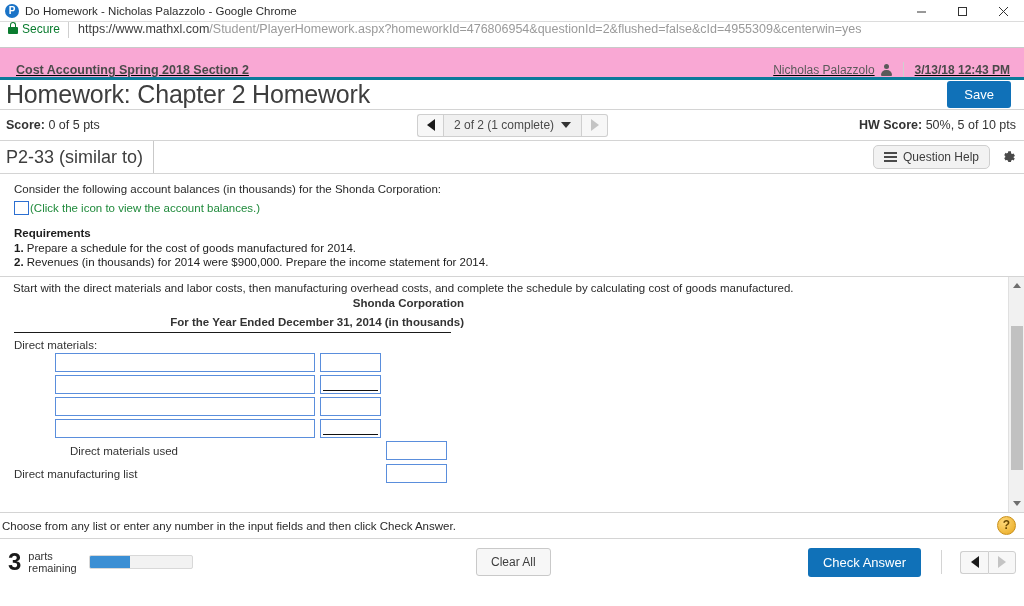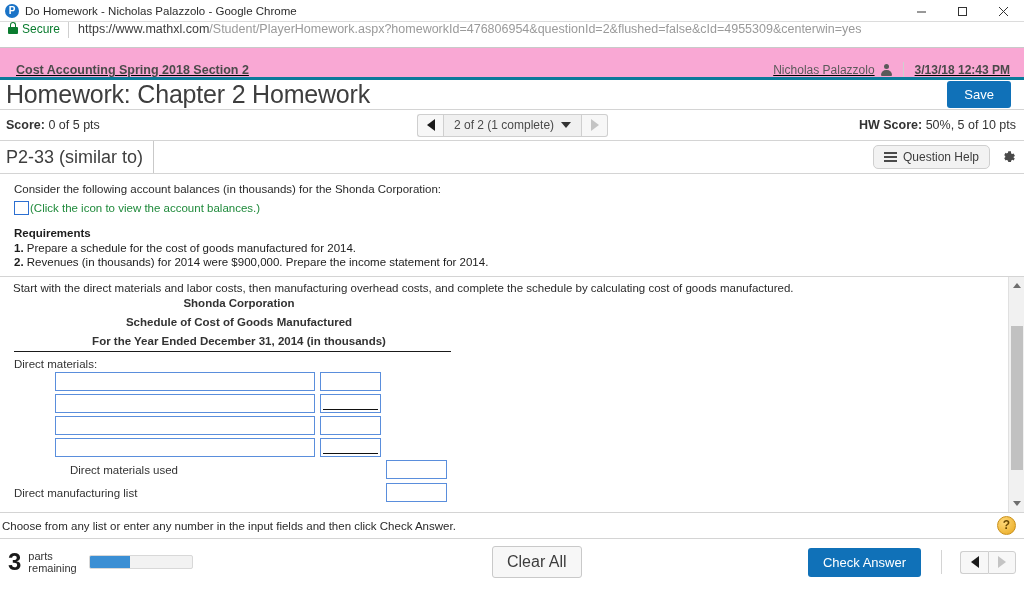--- a/index.html
+++ b/index.html
@@ -222,21 +222,21 @@
   .work-area {
     flex: 1 1 auto;
     overflow: hidden;
     position: relative;
   }
   .instruct {
     font-size: 11.5px;
     color: #2a2a2a;
     padding: 5px 0 0 13px;
   }
-  .sched-head { text-align: center; width: 450px; margin-left: 14px; }
+  .sched-head { text-align: right; width: 450px; margin-left: 14px; }
   .sched-head div {
     font-size: 11.5px;
     font-weight: bold;
     color: #333;
     padding: 3px 0 4px 0;
   }
   .sched-rule { width: 437px; margin-left: 14px; border-top: 1px solid #1a1a1a; }
 
   .row-label { font-size: 11.5px; color: #333; padding: 6px 0 0 14px; }
 
@@ -335,25 +335,25 @@
     width: 104px; height: 14px;
     background: #f2f2f2;
     border: 1px solid #d8d8d8;
     margin-left: 12px;
     border-radius: 2px;
     overflow: hidden;
   }
   .progress .bar { height: 100%; background: #3b8fd4; }
   .clear-btn {
     position: absolute;
-    left: 492px;
+    left: 476px;
     background: #f7f7f7;
     border: 1px solid #c9c9c9;
     border-radius: 3px;
-    font-size: 16px;
+    font-size: 12px;
     color: #3d3d3d;
     padding: 6px 14px;
     cursor: pointer;
     font-family: "Liberation Sans", sans-serif;
   }
   .footer-right { margin-left: auto; display: flex; align-items: center; gap: 10px; }
   .check-btn {
     background: #1071b8;
     color: #fff;
     border: none;
@@ -489,21 +489,20 @@
     <span>Revenues (in thousands) for 2014 were $900,000. Prepare the income statement for 2014.</span>
   </div>
 </div>
 
 <div class="work-wrap">
   <div class="work-area">
     <div class="instruct">Start with the direct materials and labor costs, then manufacturing overhead costs, and complete the schedule by calculating cost of goods manufactured.</div>
 
     <div class="sched-head">
       <div>Shonda Corporation</div>
-      <div>Schedule of Cost of Goods Manufactured</div>
       <div>For the Year Ended December 31, 2014 (in thousands)</div>
     </div>
     <div class="sched-rule"></div>
 
     <div class="row-label">Direct materials:</div>
 
     <div class="ans-row">
       <input class="in-wide" value="" style="">
       <input class="in-num" value="" style="">
     </div>

